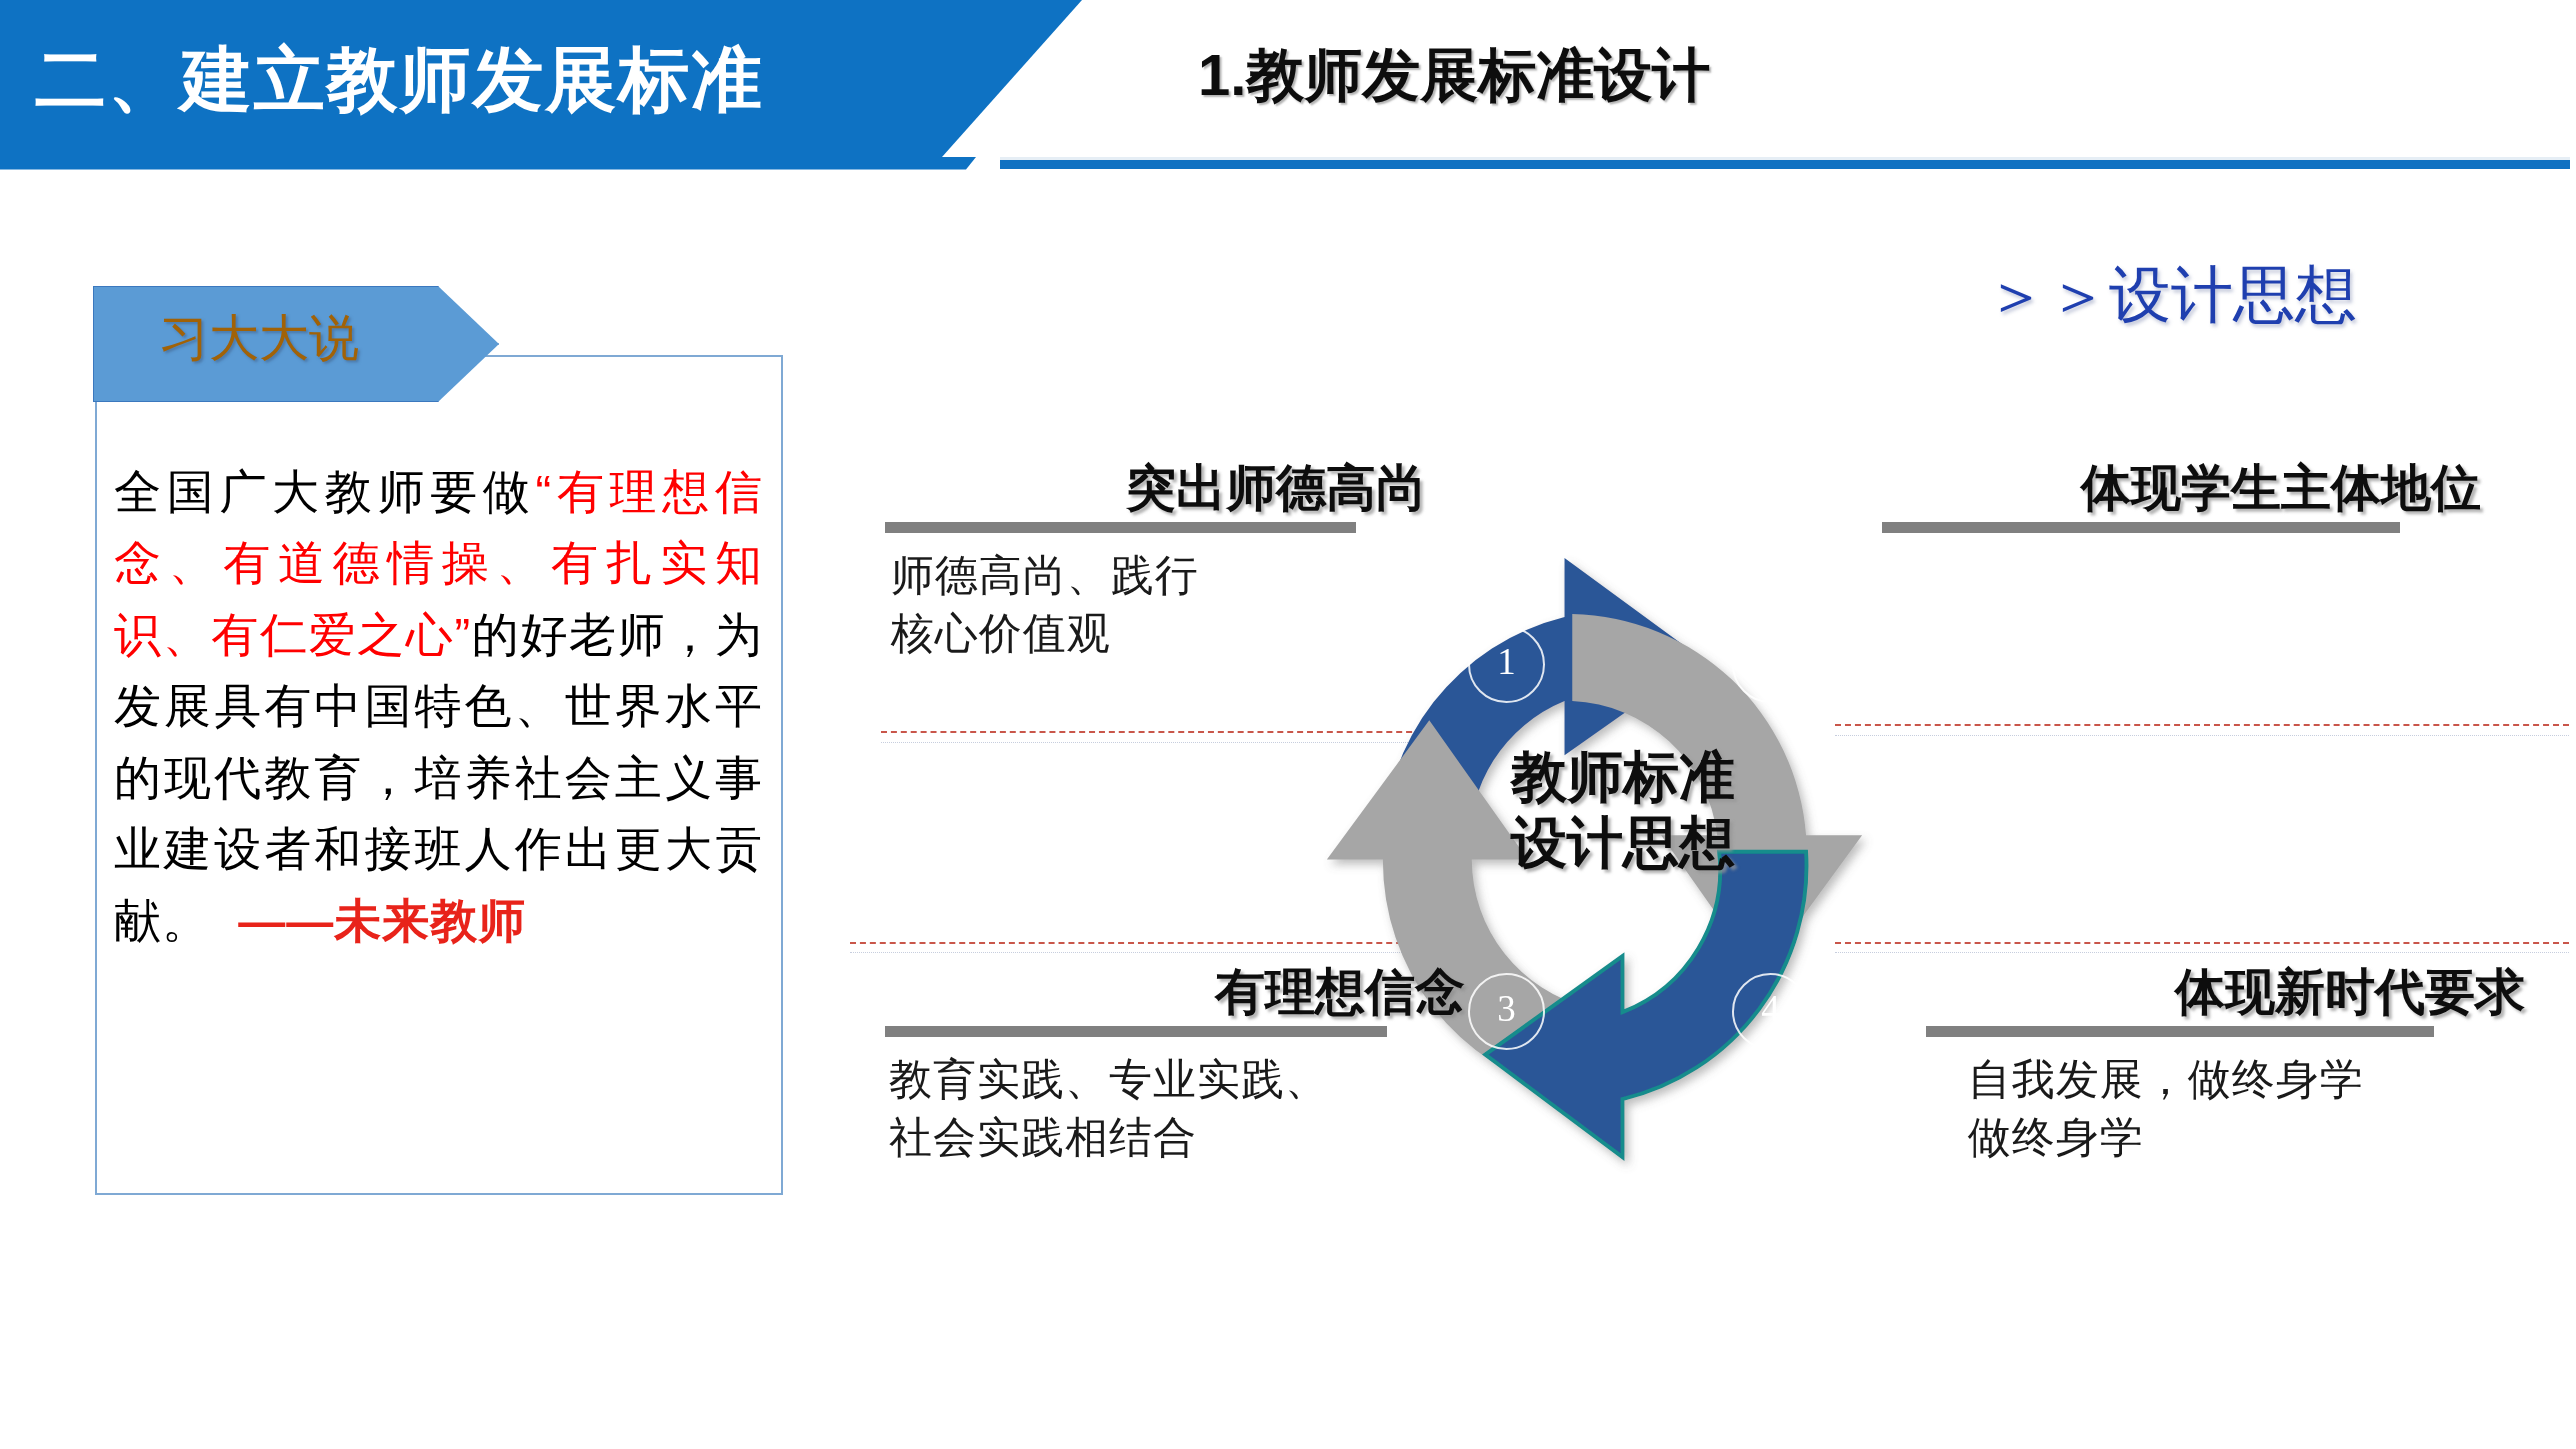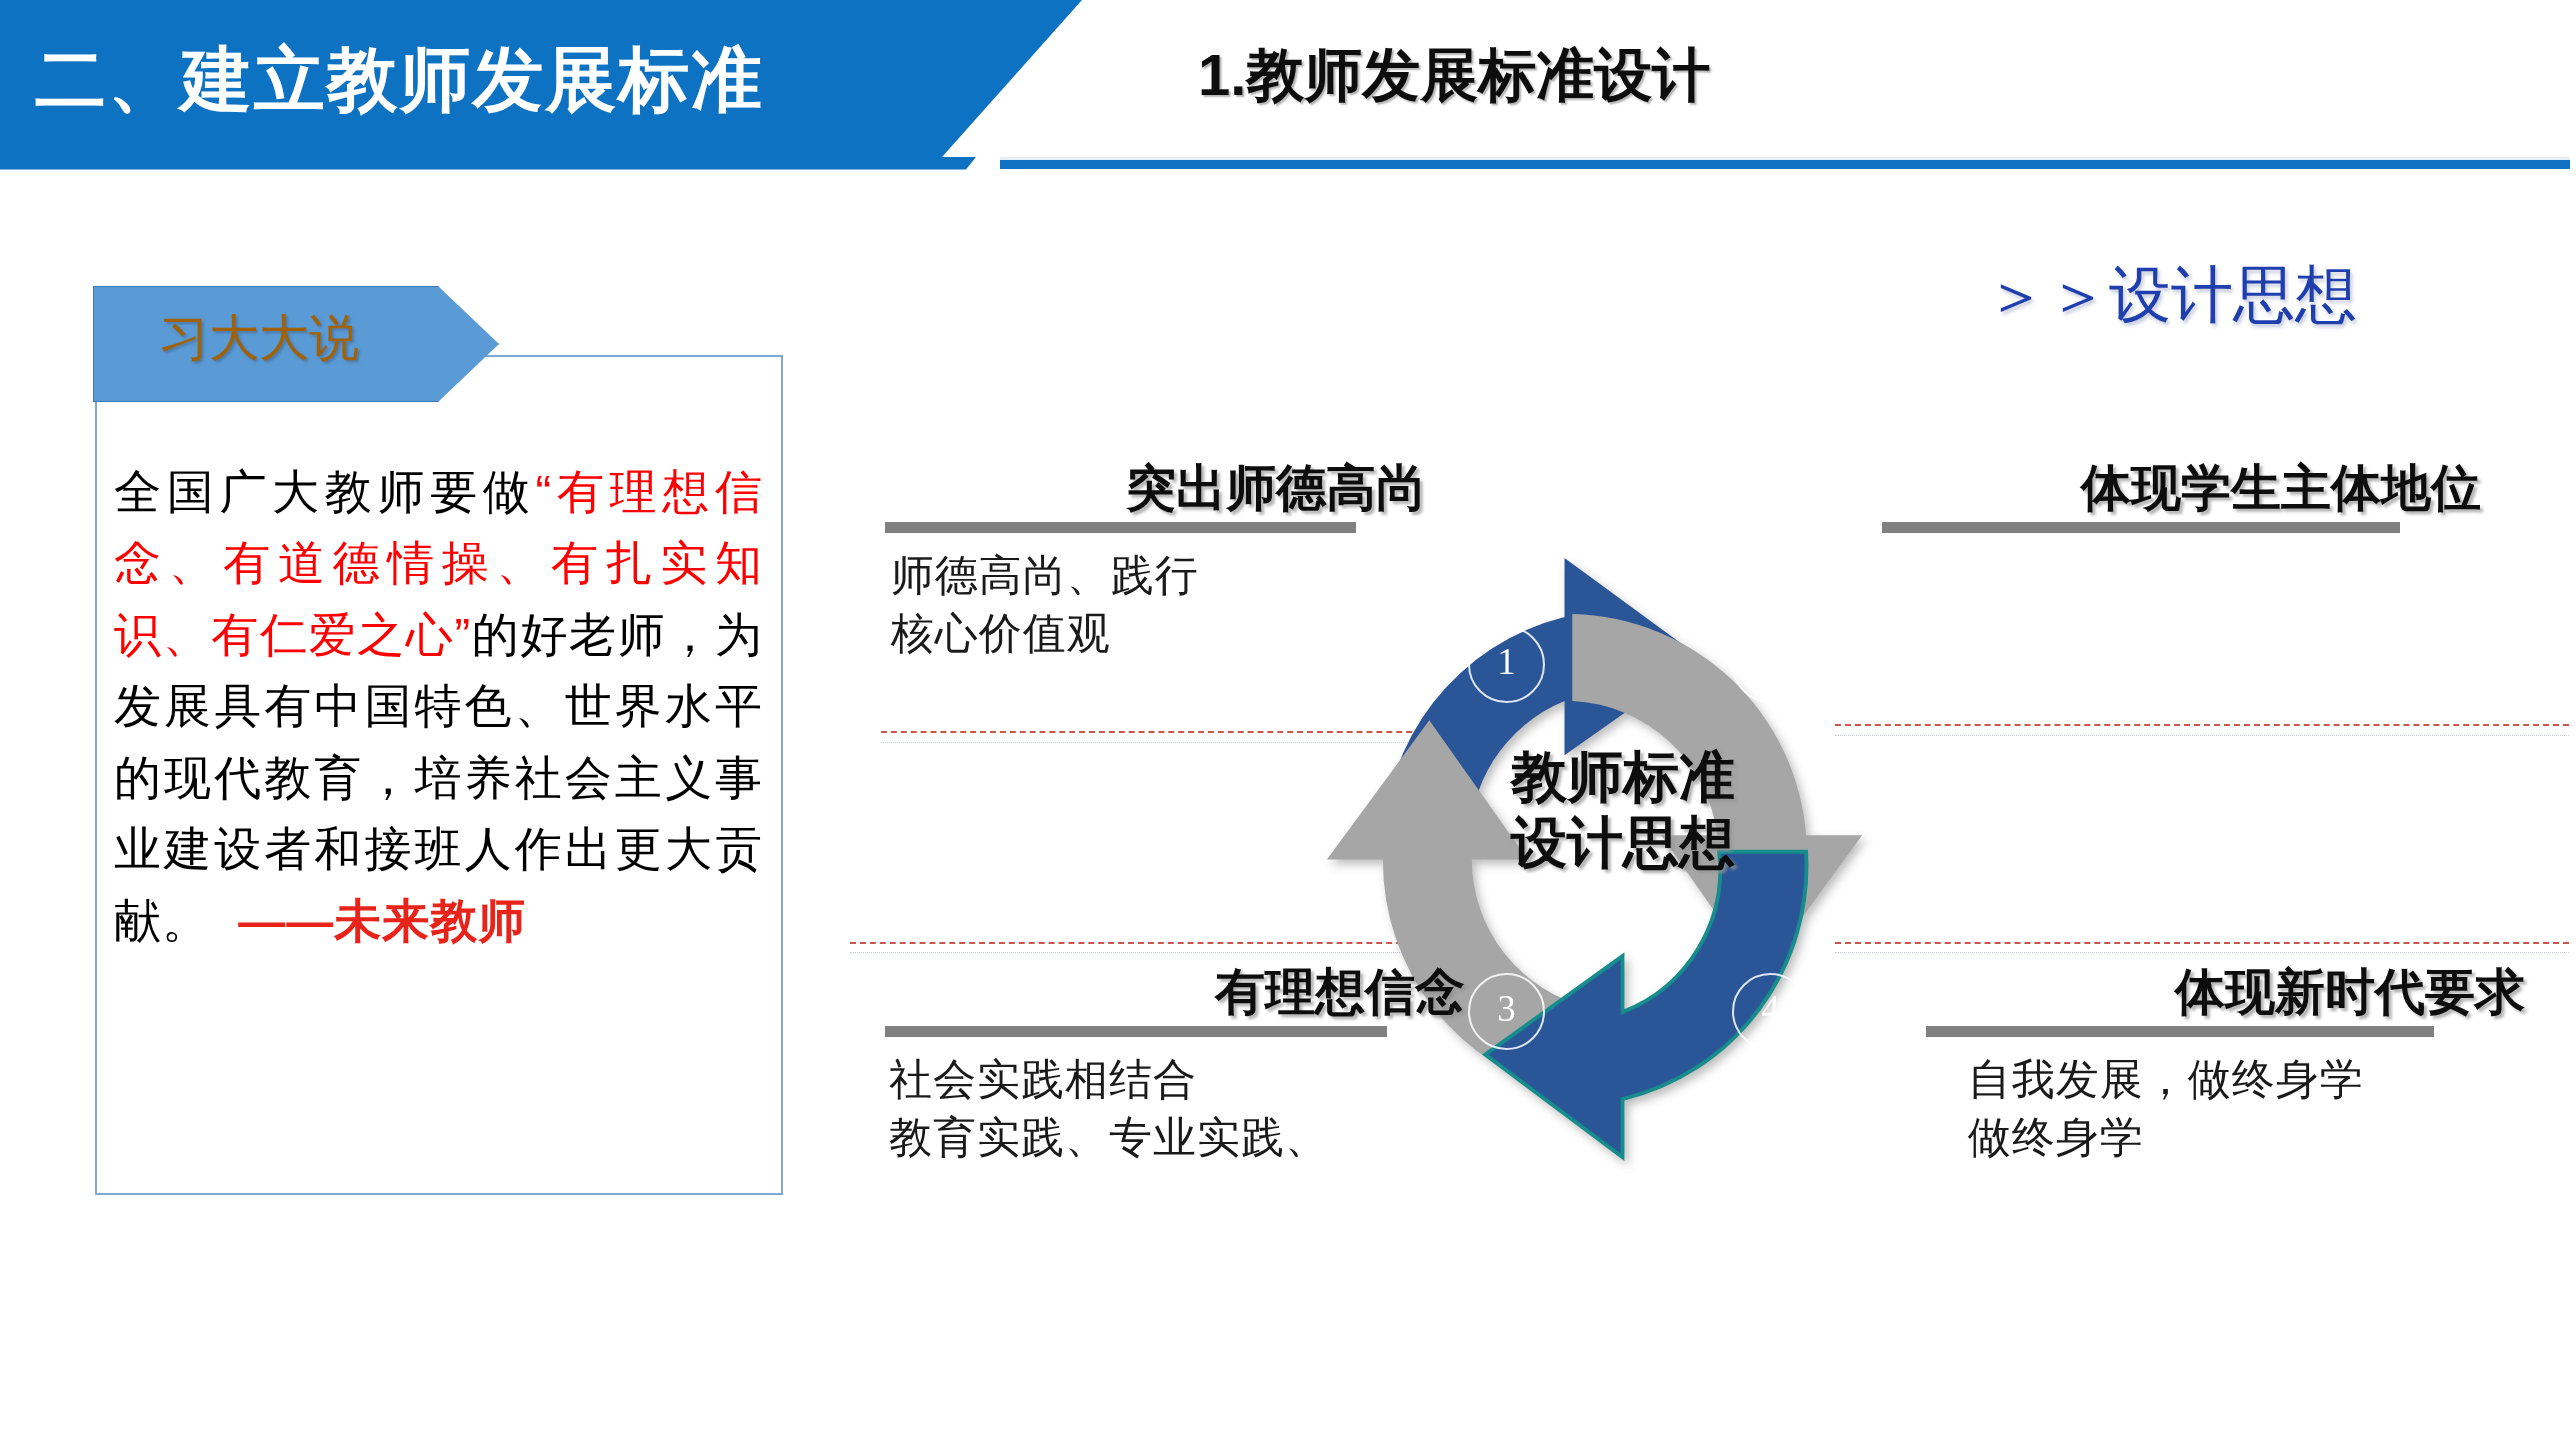--- a/index.html
+++ b/index.html
@@ -170,22 +170,22 @@
 
 <div id="quad-2" class="quad">
   <div class="quad-title">体现学生主体地位</div>
   <div class="quad-rule"></div>
 </div>
 
 <div id="quad-3" class="quad">
   <div class="quad-title">有理想信念</div>
   <div class="quad-rule"></div>
   <div class="quad-body">
+    <span class="ln">教育实践、专业实践、</span>
     <span class="ln">社会实践相结合</span>
-    <span class="ln">教育实践、专业实践、</span>
   </div>
 </div>
 
 <div id="quad-4" class="quad">
   <div class="quad-title">体现新时代要求</div>
   <div class="quad-rule"></div>
   <div class="quad-body">
     <span class="ln">自我发展，做终身学</span>
     <span class="ln">做终身学</span>
   </div>

